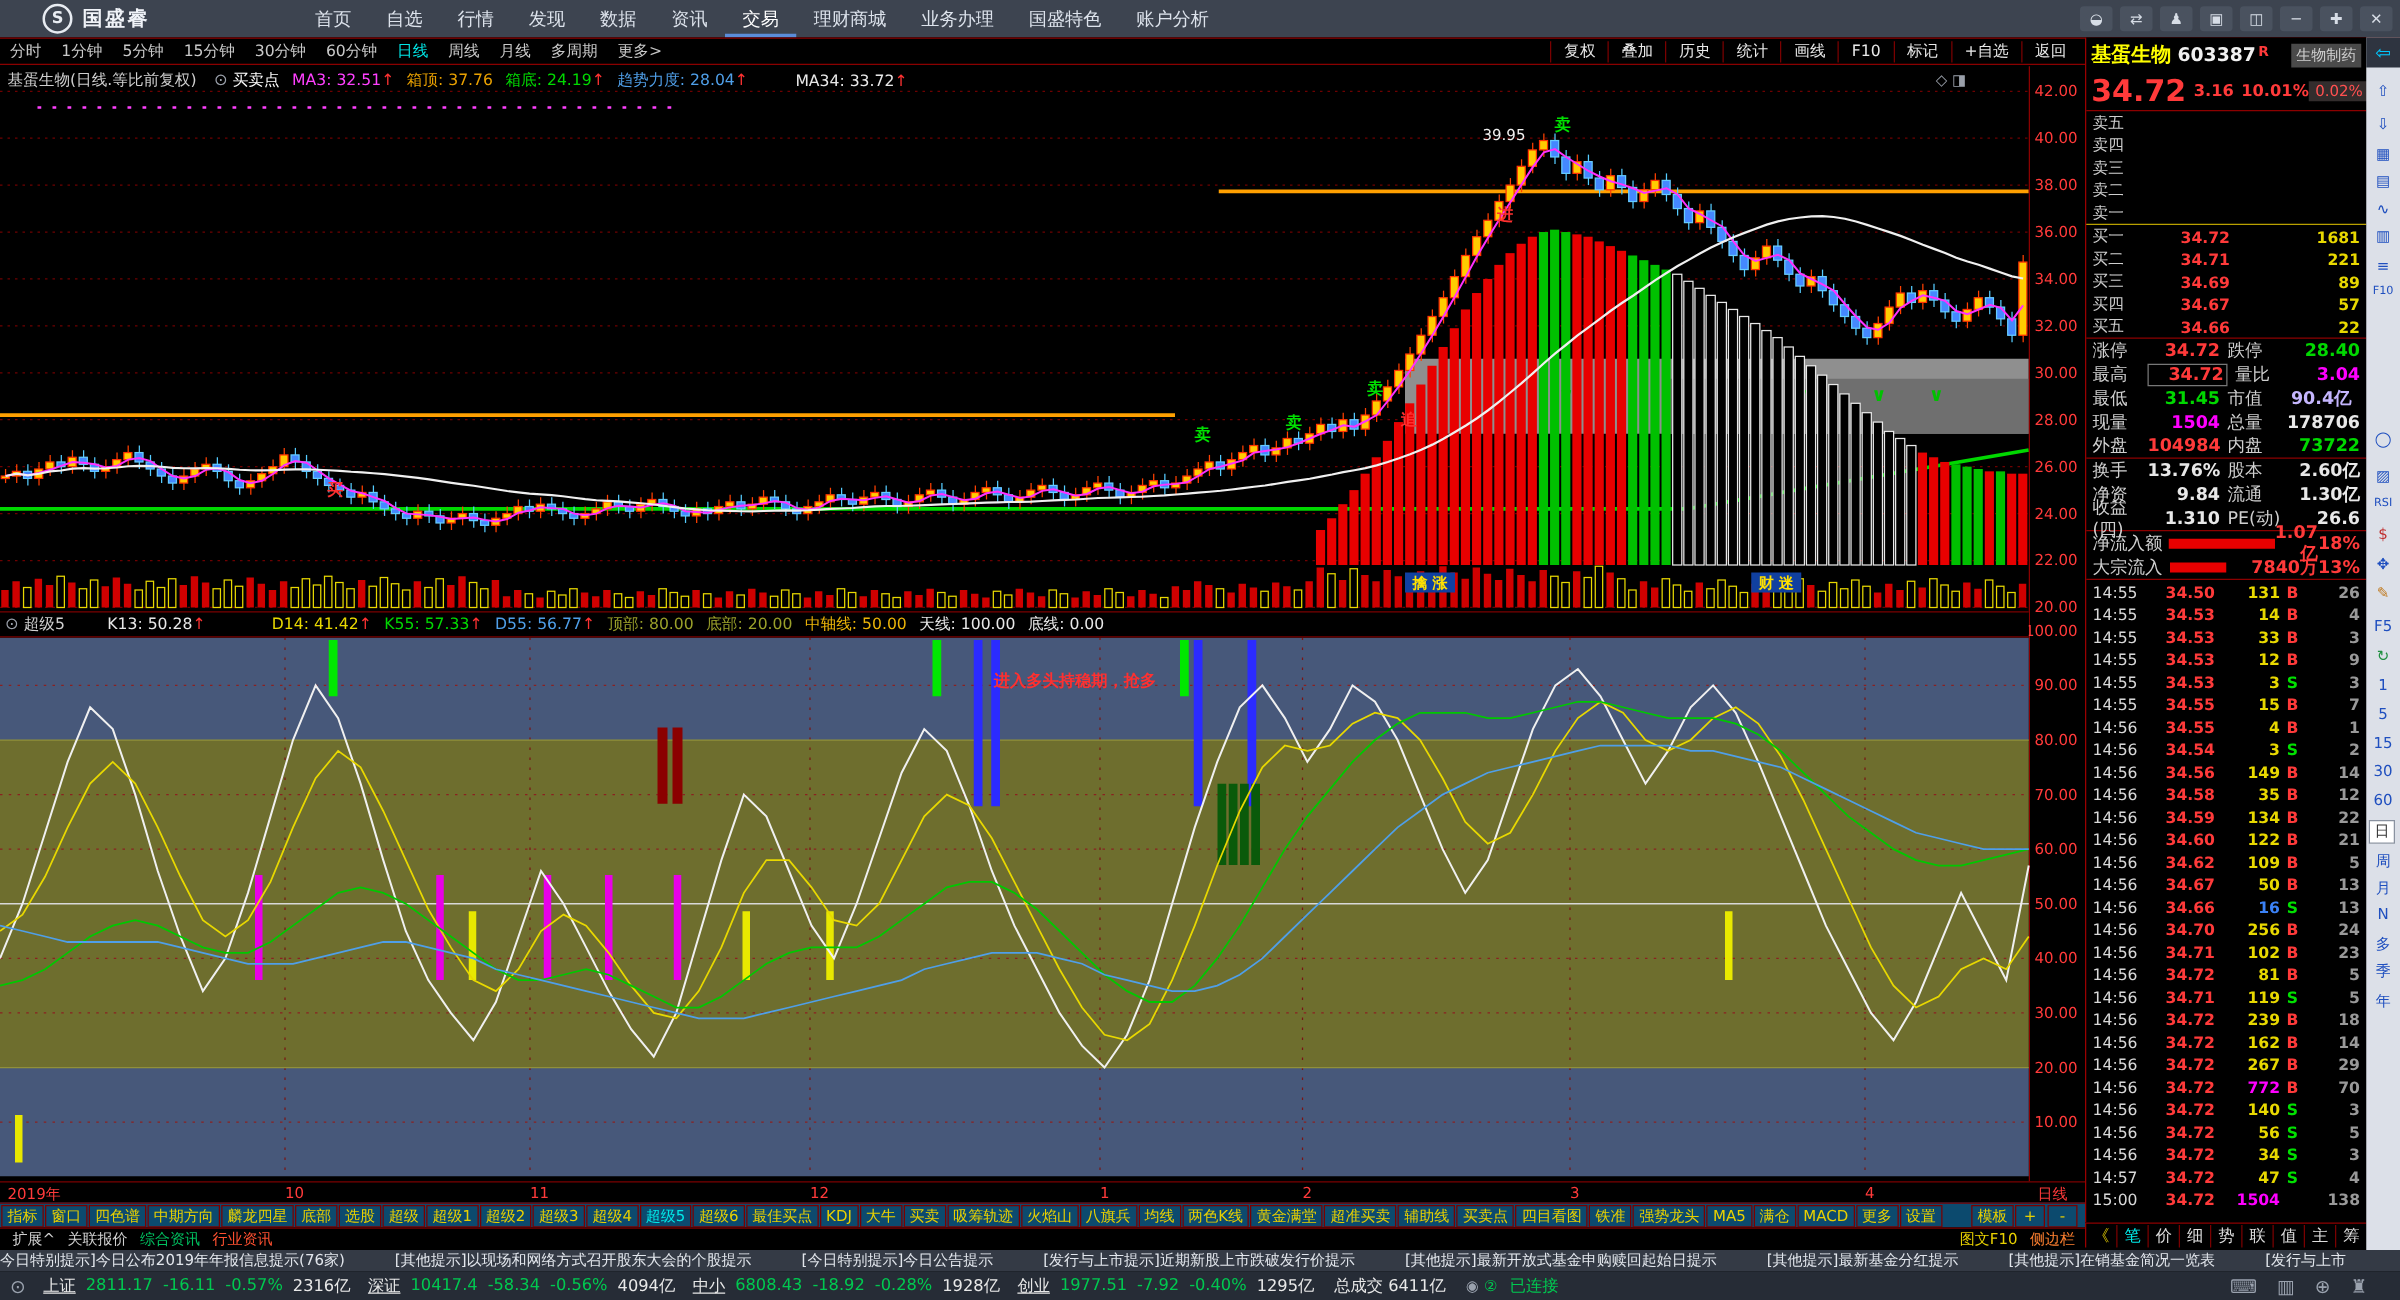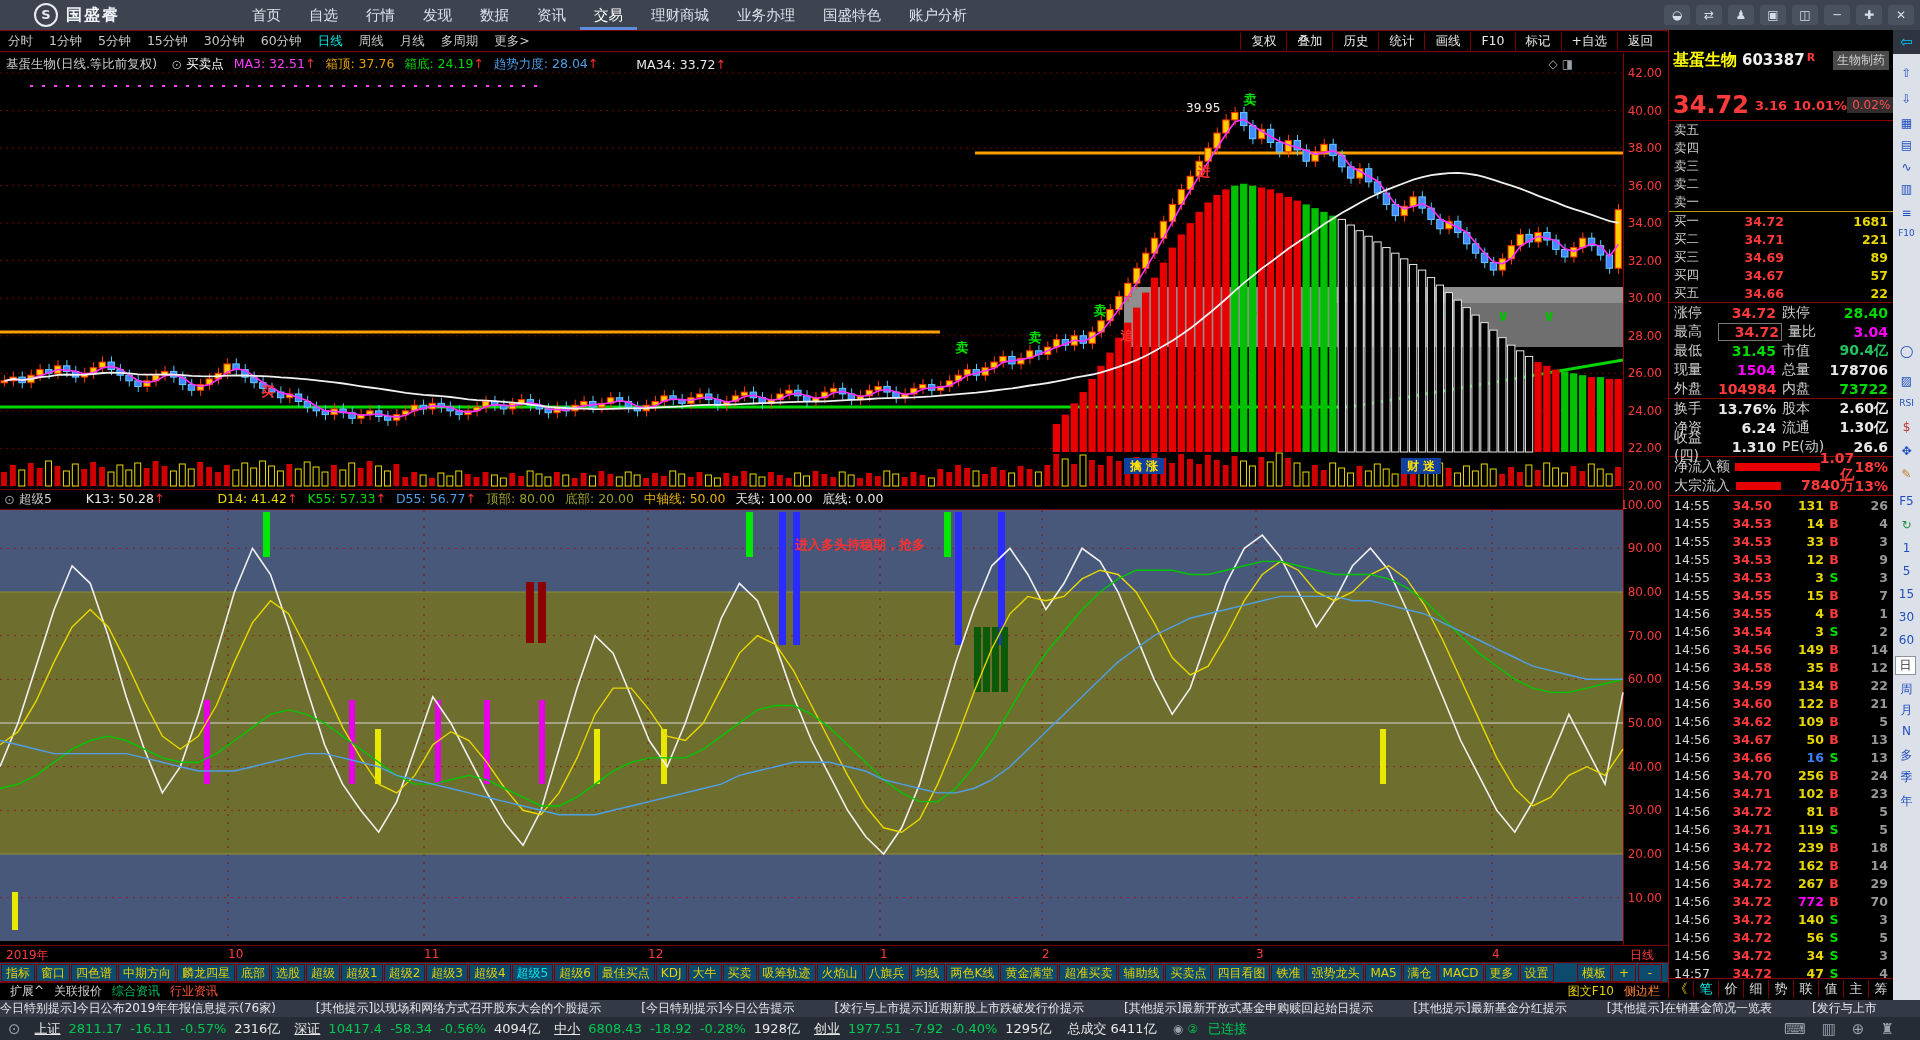--- a/index.html
+++ b/index.html
@@ -49,21 +49,21 @@
   .ticker-seg{color:#e2e6ec;font-size:12px;margin-right:40px;white-space:nowrap;}
   #status-bar{left:0;top:1017px;width:1920px;height:23px;background:#262c36;display:flex;align-items:center;}
   .idx-name{color:#e8e8e8;font-size:13px;text-decoration:underline;margin-left:14px;}
   .idx-val{color:#00c850;font-size:13px;margin-left:8px;}
   .idx-amt{color:#e8e8e8;font-size:13px;margin-left:8px;}
   #conn{color:#00c850;font-size:13px;margin-left:10px;}
   .status-icon{color:#9aa2ae;font-size:15px;margin-left:16px;}
   
   #quote-panel{left:1668px;top:30px;width:225px;height:948px;background:#000;border-left:1px solid #9a0000;
        box-sizing:border-box;}
-  #qp-name-row{height:28px;display:flex;align-items:center;padding:16px 4px;}
+  #qp-name-row{height:28px;display:flex;align-items:center;padding:0 4px;}
   #qp-price-row{height:30px;display:flex;align-items:center;padding:0 4px;border-bottom:1px solid #8c0000;}
   .lvl-row{height:18px;display:flex;align-items:center;padding:0 5px;font-size:12.5px;font-weight:bold;}
   .lvl-label{color:#cfcfcf;width:40px;font-weight:normal;}
   .lvl-price{width:70px;text-align:right;color:#ff3a3a;}
   .lvl-vol{flex:1;text-align:right;color:#e8d800;}
   .stat-row{height:19px;display:flex;align-items:center;padding:0 5px;font-size:14px;font-weight:bold;}
   .stat-l{color:#cfcfcf;font-weight:normal;}
   .tick-row{height:18px;display:flex;align-items:center;padding:0 5px;font-size:12.5px;font-weight:bold;}
   .tick-time{color:#d8d8d8;width:42px;font-weight:normal;}
   .tick-price{width:56px;text-align:right;color:#ff3a3a;}
@@ -1076,21 +1076,21 @@
         <div class="stat-row">
           <span class="stat-l" style="width:44px">最高</span>
    <span style="width:58px;text-align:right;color:#ff3a3a;border:1px solid #777;padding:0 2px;">34.72</span>
    <span class="stat-l" style="width:44px;margin-left:6px">量比</span>
    <span style="flex:1;text-align:right;color:#ff00ff">3.04</span>
         </div>
         <div class="stat-row">
           <span class="stat-l" style="width:44px">最低</span>
    <span style="width:58px;text-align:right;color:#00d800;">31.45</span>
    <span class="stat-l" style="width:44px;margin-left:6px">市值</span>
-   <span style="flex:1;text-align:right;color:#22c55e">90.4亿</span>
+   <span style="flex:1;text-align:center;color:#c4b5fd">90.4亿</span>
         </div>
         <div class="stat-row">
           <span class="stat-l" style="width:44px">现量</span>
    <span style="width:58px;text-align:right;color:#ff00ff;">1504</span>
    <span class="stat-l" style="width:44px;margin-left:6px">总量</span>
    <span style="flex:1;text-align:right;color:#e8e8e8">178706</span>
         </div>
         <div class="stat-row">
           <span class="stat-l" style="width:44px">外盘</span>
    <span style="width:58px;text-align:right;color:#ff3a3a;">104984</span>
@@ -1098,21 +1098,21 @@
    <span style="flex:1;text-align:right;color:#00d800">73722</span>
         </div>
         <div class="stat-row" style="border-top: 1px solid rgb(140, 0, 0);">
           <span class="stat-l" style="width:44px">换手</span>
    <span style="width:58px;text-align:right;color:#e8e8e8;">13.76%</span>
    <span class="stat-l" style="width:44px;margin-left:6px">股本</span>
    <span style="flex:1;text-align:right;color:#e8e8e8">2.60亿</span>
         </div>
         <div class="stat-row">
           <span class="stat-l" style="width:44px">净资</span>
-   <span style="width:58px;text-align:right;color:#e8e8e8;">6.24</span>
+   <span style="width:58px;text-align:right;color:#e8e8e8;">9.84</span>
    <span class="stat-l" style="width:44px;margin-left:6px">流通</span>
    <span style="flex:1;text-align:right;color:#e8e8e8">1.30亿</span>
         </div>
         <div class="stat-row">
           <span class="stat-l" style="width:44px">收益(四)</span>
    <span style="width:58px;text-align:right;color:#e8e8e8;">1.310</span>
    <span class="stat-l" style="width:44px;margin-left:6px">PE(动)</span>
    <span style="flex:1;text-align:right;color:#e8e8e8">26.6</span>
         </div>
       </div>

